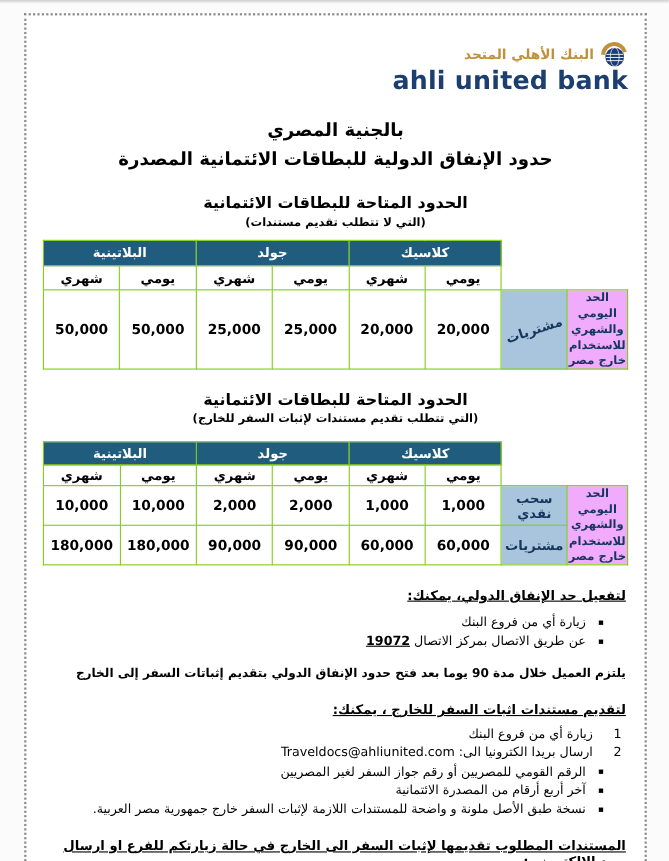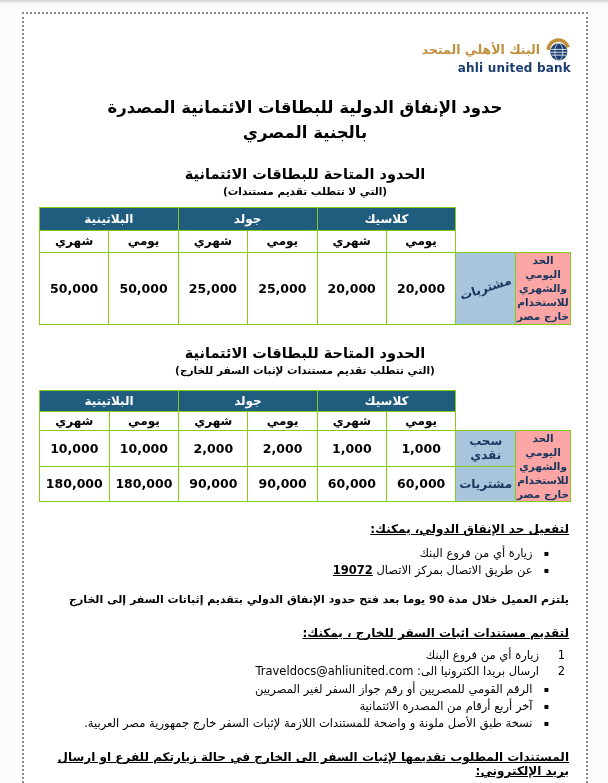--- a/index.html
+++ b/index.html
@@ -10,34 +10,34 @@
   .top-edge{position:absolute;top:0;left:0;width:608px;height:3px;background:linear-gradient(#cfcfcf,#f4f4f4);}
   .sheet{
     position:absolute;top:12px;left:22px;width:566px;height:775px;background:#fff;
     border:2px dotted #8a8a8a;border-bottom:none;box-sizing:border-box;
     padding:6px 15px 0 15px;
   }
   
   .logo{display:flex;flex-direction:column;align-items:flex-start;margin-top:16px;}
   .logo-row{display:flex;align-items:center;gap:5px;}
   .logo-ar{color:#c0903c;font-weight:bold;font-size:12.5px;}
-  .logo-en{direction:ltr;color:#1c3e70;font-weight:bold;font-size:12px;line-height:1.05;letter-spacing:0.2px;}
+  .logo-en{direction:ltr;color:#1c3e70;font-weight:bold;font-size:23px;line-height:1.05;letter-spacing:0.2px;}
   .emblem{width:26px;height:26px;display:block;}
   
   .main-title{text-align:center;font-weight:bold;font-size:16.5px;line-height:1.55;margin-top:20px;}
   .sec-title{text-align:center;font-weight:bold;font-size:14.5px;margin-top:20px;}
   .sec-sub{text-align:center;font-weight:bold;font-size:10.5px;margin-top:3px;}
   
   table.limits{border-collapse:collapse;table-layout:fixed;margin:10px auto 0 auto;direction:rtl;}
   table.limits td,table.limits th{border:1px solid #84cc16;text-align:center;vertical-align:middle;padding:0;}
   .grp{background:#1f5c7e;color:#ffffff;font-weight:bold;font-size:12px;height:22px;}
   .per{font-weight:bold;font-size:12px;height:21px;}
   .val{font-weight:bold;font-size:12.5px;}
   .rowlab{background:#a9c5de;color:#17365d;font-weight:bold;font-size:12px;}
-  .desc{background:#fca5a5;color:#17365d;font-weight:bold;font-size:10.5px;line-height:1.35;padding:2px 1px;}
+  .desc{background:#f0abfc;color:#17365d;font-weight:bold;font-size:10.5px;line-height:1.35;padding:2px 1px;}
   .corner{border:none !important;background:transparent;}
   .rot{display:inline-block;transform:rotate(-18deg);}
   .t1-data{height:58px;}
   .t2-data{height:35px;}
   
   .sec-heading{font-weight:bold;font-size:12px;text-decoration:underline;margin:20px 2px 0 0;}
   .blist{margin:10px 22px 0 0;padding:0;list-style:none;}
   .blist li{display:flex;gap:11px;font-size:11.5px;margin:3px 0;align-items:flex-start;}
   .sq{font-size:8px;line-height:1;margin-top:4px;}
   .nlist{margin:8px 6px 0 0;padding:0;list-style:none;}
@@ -62,22 +62,22 @@
         <circle cx="17" cy="19.5" r="10.5" fill="#1c3e70"></circle>
         <path d="M7.5 16.5 h19 M7 20 h20 M8 23.5 h18" stroke="#ffffff" stroke-width="1" fill="none"></path>
         <ellipse cx="17" cy="19.5" rx="5" ry="10.5" fill="none" stroke="#ffffff" stroke-width="0.8"></ellipse>
       </svg>
       <span class="logo-ar">البنك الأهلي المتحد</span>
     </div>
     <span class="logo-en">ahli united bank</span>
   </div>
 
   <div class="main-title">
+    <div>بالجنية المصري</div>
     <div>حدود الإنفاق الدولية للبطاقات الائتمانية المصدرة</div>
-    <div>بالجنية المصري</div>
   </div>
 
   <div class="sec-title">الحدود المتاحة للبطاقات الائتمانية</div>
   <div class="sec-sub">(التي لا تتطلب تقديم مستندات)</div>
 
   <table class="limits">
     <colgroup>
         <col style="width:55px">
         <col style="width:60px">
         <col style="width:70px">

